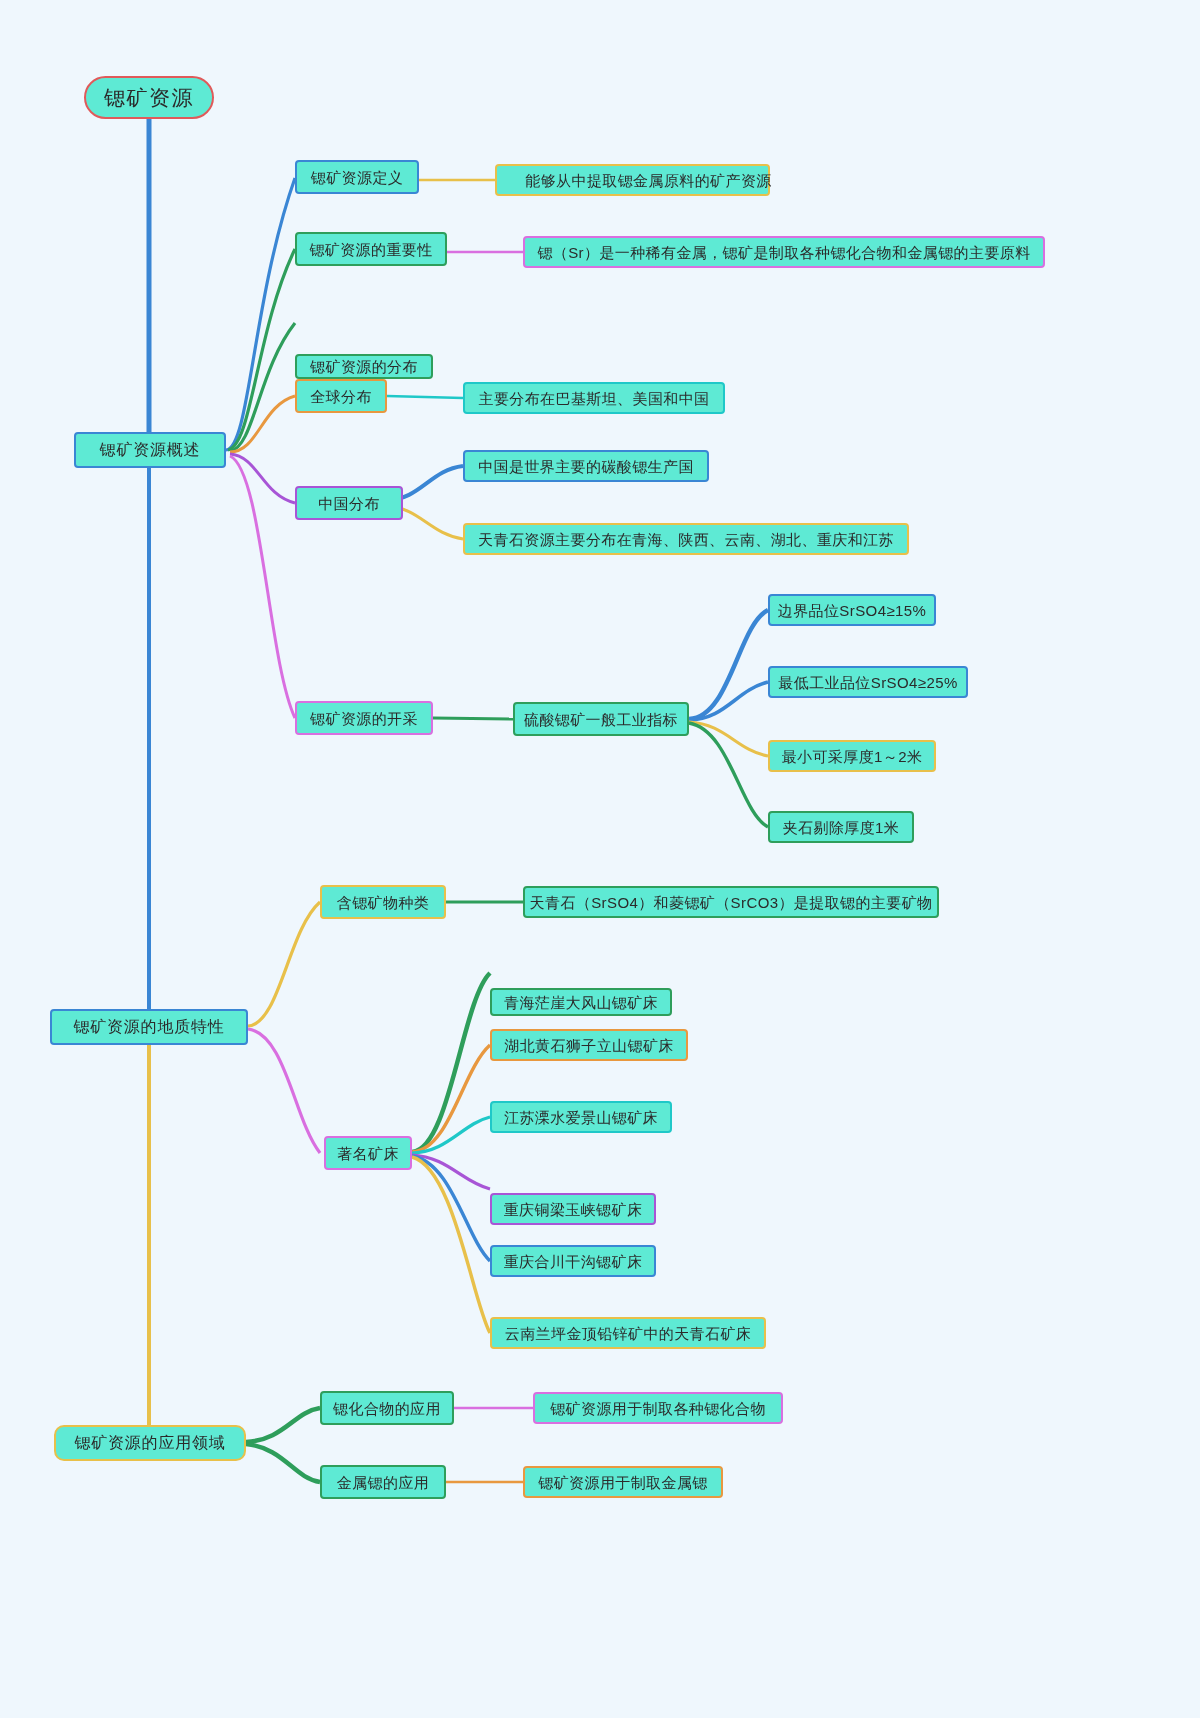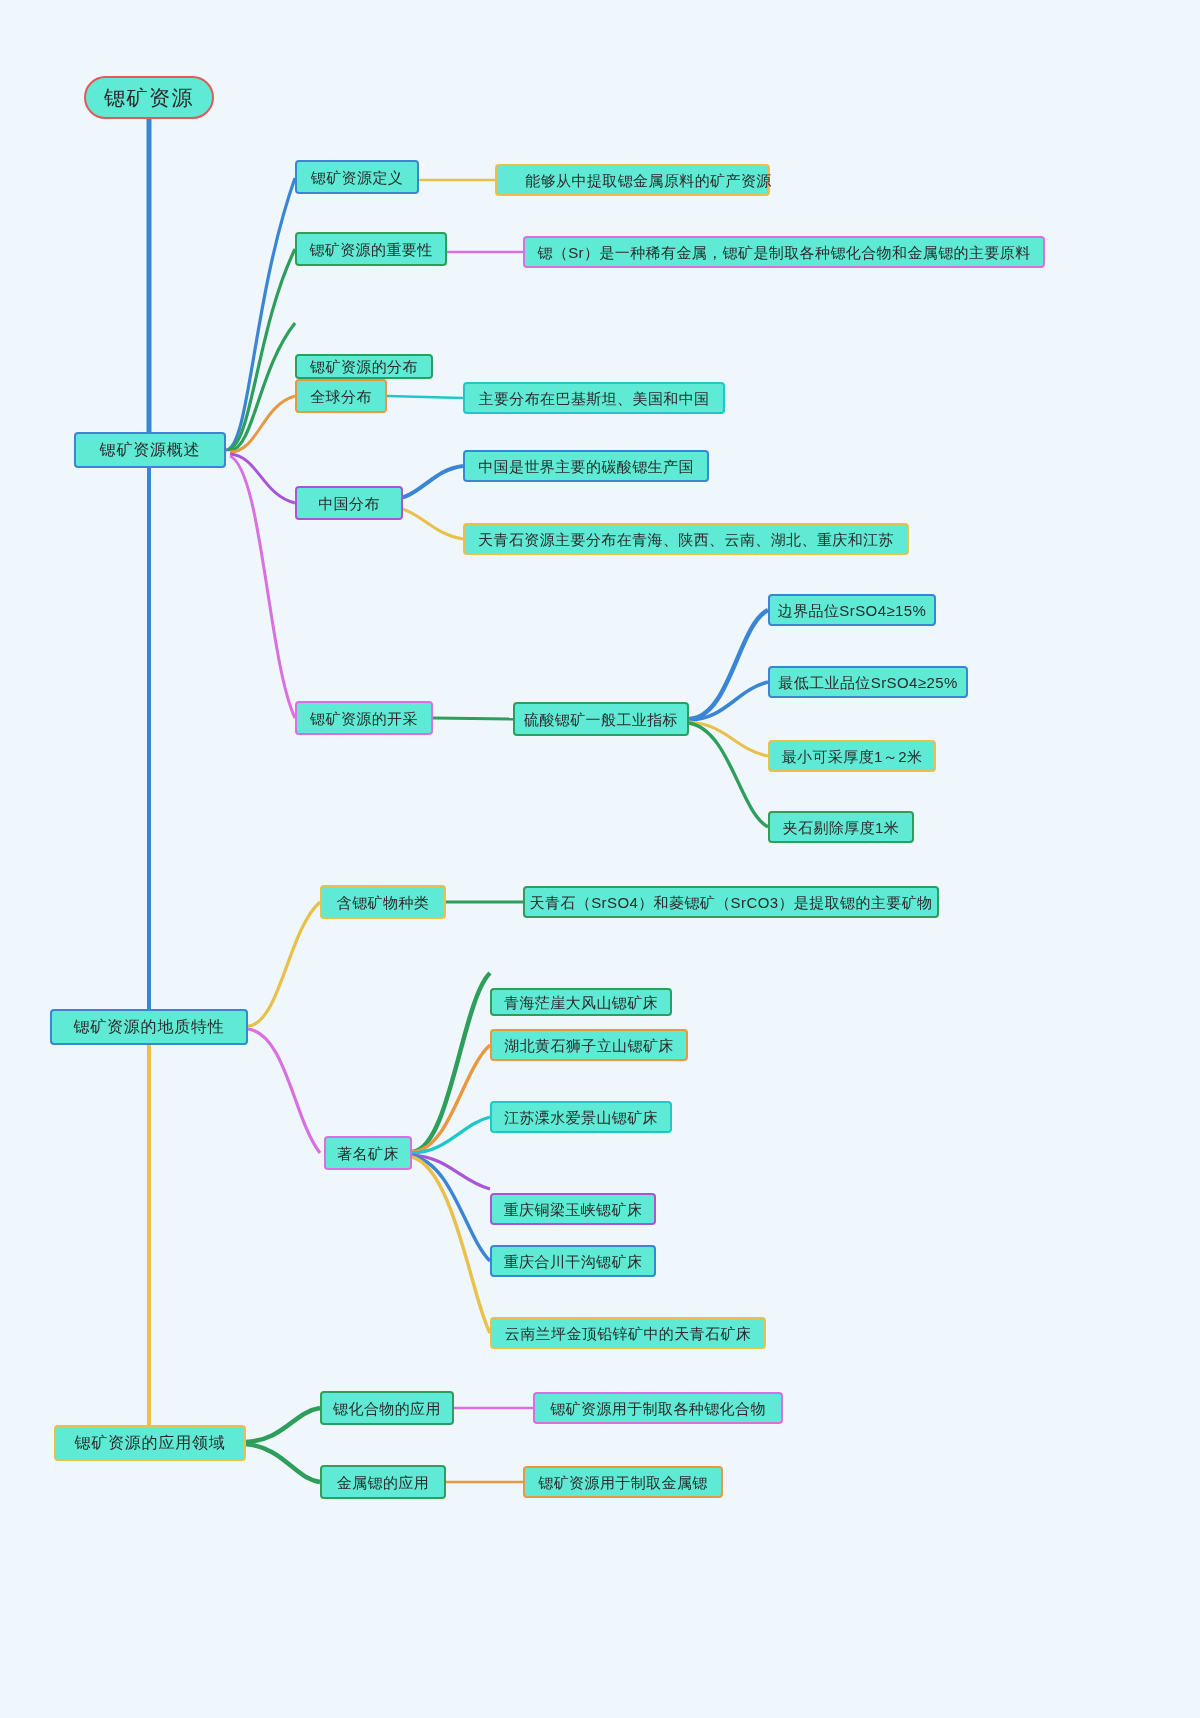--- a/index.html
+++ b/index.html
@@ -84,21 +84,21 @@
     <path d="M246,1444 C284,1448 294,1478 320,1482" stroke="#2e9e5b" stroke-width="4.5" fill="none"></path>
     <path d="M454,1408 L533,1408" stroke="#d96fe0" stroke-width="2.6" fill="none"></path>
     <path d="M446,1482 L523,1482" stroke="#e8983f" stroke-width="2.6" fill="none"></path>
   </svg>
 
   <div class="node root" id="node-root" style="left: 84px; top: 76px; width: 130px; height: 43px; border-color: rgb(224, 90, 90);">锶矿资源</div>
 
   <div id="nodes-container">
       <div class="node lvl1" style="left: 74px; top: 432px; width: 152px; height: 36px; border-color: rgb(58, 134, 212);">锶矿资源概述</div>
       <div class="node lvl1" style="left: 50px; top: 1009px; width: 198px; height: 36px; border-color: rgb(58, 134, 212);">锶矿资源的地质特性</div>
-      <div class="node lvl1" style="left: 54px; top: 1425px; width: 192px; height: 36px; border-color: rgb(232, 192, 74);">锶矿资源的应用领域</div>
+      <div class="node lvl1" style="left: 54px; top: 1425px; width: 192px; height: 36px; border-color: rgb(232, 192, 74); border-radius: 10px;">锶矿资源的应用领域</div>
       <div class="node lvl2" style="left: 295px; top: 160px; width: 124px; height: 34px; border-color: rgb(58, 134, 212);">锶矿资源定义</div>
       <div class="node lvl2" style="left: 295px; top: 232px; width: 152px; height: 34px; border-color: rgb(46, 158, 91);">锶矿资源的重要性</div>
       <div class="node lvl2" style="left: 295px; top: 306px; width: 138px; height: 25px; border-color: rgb(46, 158, 91); margin-top: 48px;">锶矿资源的分布</div>
       <div class="node lvl2" style="left: 295px; top: 379px; width: 92px; height: 34px; border-color: rgb(232, 152, 63); text-align: right;">全球分布</div>
       <div class="node lvl2" style="left: 295px; top: 486px; width: 108px; height: 34px; border-color: rgb(168, 85, 214); text-align: center;">中国分布</div>
       <div class="node lvl2" style="left: 295px; top: 701px; width: 138px; height: 34px; border-color: rgb(217, 111, 224);">锶矿资源的开采</div>
       <div class="node leaf" style="left: 495px; top: 164px; width: 275px; height: 32px; border-color: rgb(232, 192, 74); padding-left: 44px;">能够从中提取锶金属原料的矿产资源</div>
       <div class="node leaf" style="left: 523px; top: 236px; width: 522px; height: 32px; border-color: rgb(217, 111, 224);">锶（Sr）是一种稀有金属，锶矿是制取各种锶化合物和金属锶的主要原料</div>
       <div class="node leaf" style="left: 463px; top: 382px; width: 262px; height: 32px; border-color: rgb(31, 200, 200);">主要分布在巴基斯坦、美国和中国</div>
       <div class="node leaf" style="left: 463px; top: 450px; width: 246px; height: 32px; border-color: rgb(58, 134, 212);">中国是世界主要的碳酸锶生产国</div>

